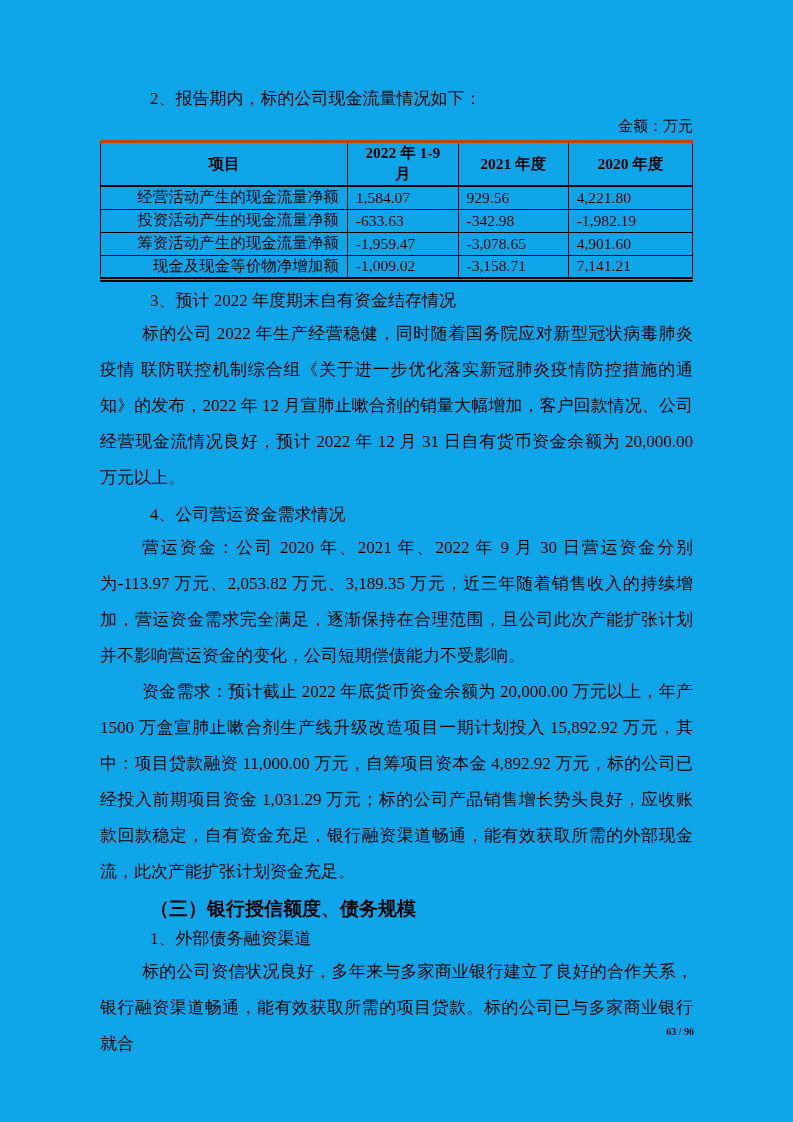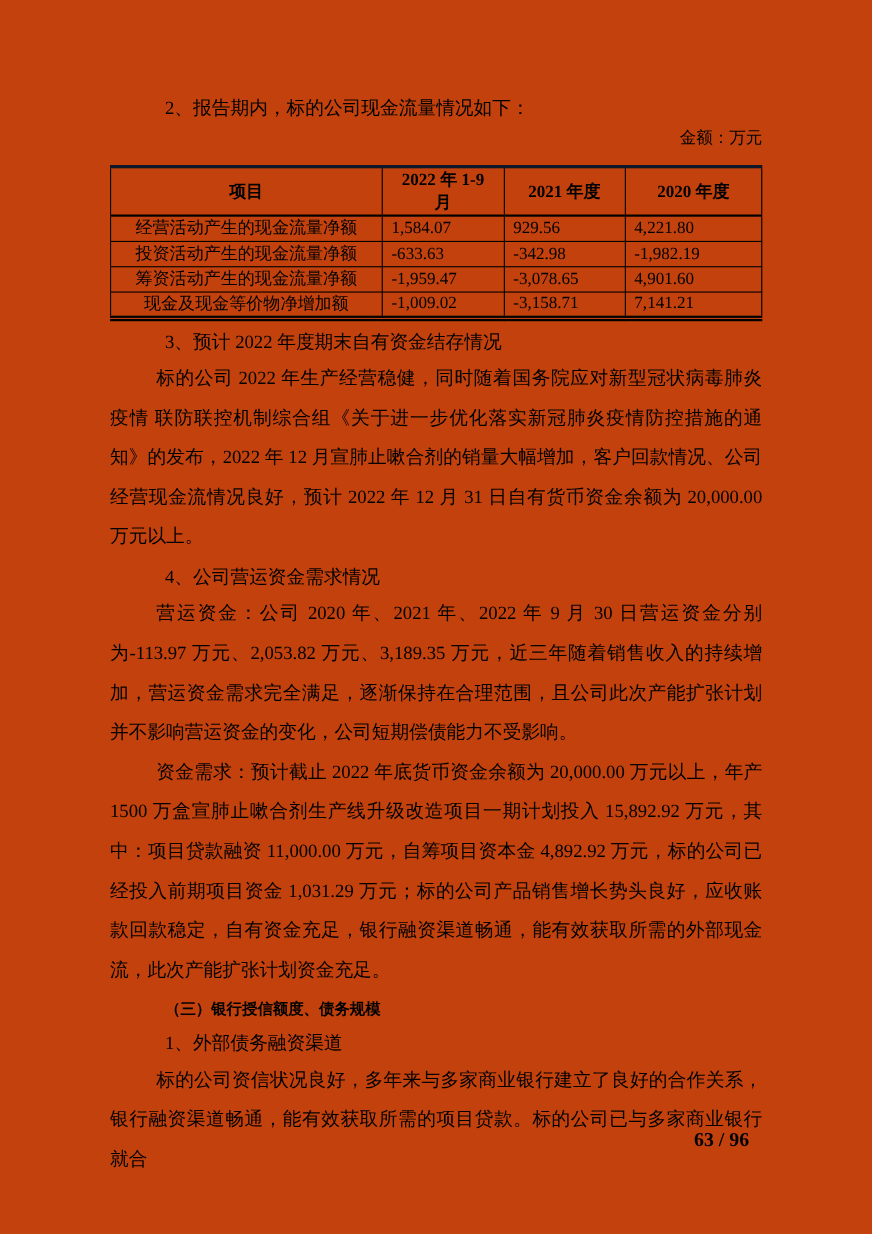--- a/index.html
+++ b/index.html
@@ -1,76 +1,76 @@
 <!DOCTYPE html>
 <html><head>
 <meta charset="utf-8">
 <style>
   html,body{margin:0;padding:0;background:#888;}
   .page{
     position:relative;
     width:793px;height:1122px;
     margin:0 auto;
-    background:#c2410c;
+    background:#0ea5e9;
     color:#000;
     font-family:"Liberation Serif","DejaVu Serif",serif;
     box-sizing:border-box;
     padding:88px 100px 0 100px;
     overflow:hidden;
   }
   p{margin:0;}
   .sec-heading{
     font-size:17px;
     line-height:22px;
     padding-left:50px;
     margin:8px 0 4px 0;
     font-weight:normal;
   }
   .sec-heading.first{margin-top:0;}
-  .sec-heading.bold{font-weight:bold;font-size:14px;}
+  .sec-heading.bold{font-weight:bold;font-size:19px;}
   .unit-label{
     font-size:15px;
     line-height:24px;
     text-align:right;
     margin-top:2px;
   }
   .para{
     font-size:17px;
     line-height:36px;
     text-align:justify;
     text-indent:42px;
   }
   table.fin{
     width:100%;
     border-collapse:collapse;
-    margin-top:12px;
-    border-top:3px solid #0f172a;
+    margin-top:2px;
+    border-top:3px solid #c2410c;
     border-bottom:5px double #000;
   }
   table.fin th, table.fin td{
     border:1px solid #000;
     font-size:15.5px;
     padding:0 8px;
     box-sizing:border-box;
   }
   table.fin th{
     height:27px;
     font-weight:bold;
     text-align:center;
     border-bottom:2px solid #000;
   }
   table.fin td{height:23px;}
-  table.fin td.lbl{text-align:center;}
+  table.fin td.lbl{text-align:right;}
   table.fin td.num{text-align:left;}
   table.fin tr.bold-row td{font-weight:bold;}
   .footer{
     position:absolute;
     top:1026px;
-    right:112px;
-    font-size:18px;
+    right:99px;
+    font-size:10px;
     font-weight:bold;
   }
 </style>
 </head>
 <body>
 
 <div class="page">
 
   <p class="sec-heading first">2、报告期内，标的公司现金流量情况如下：</p>
 

